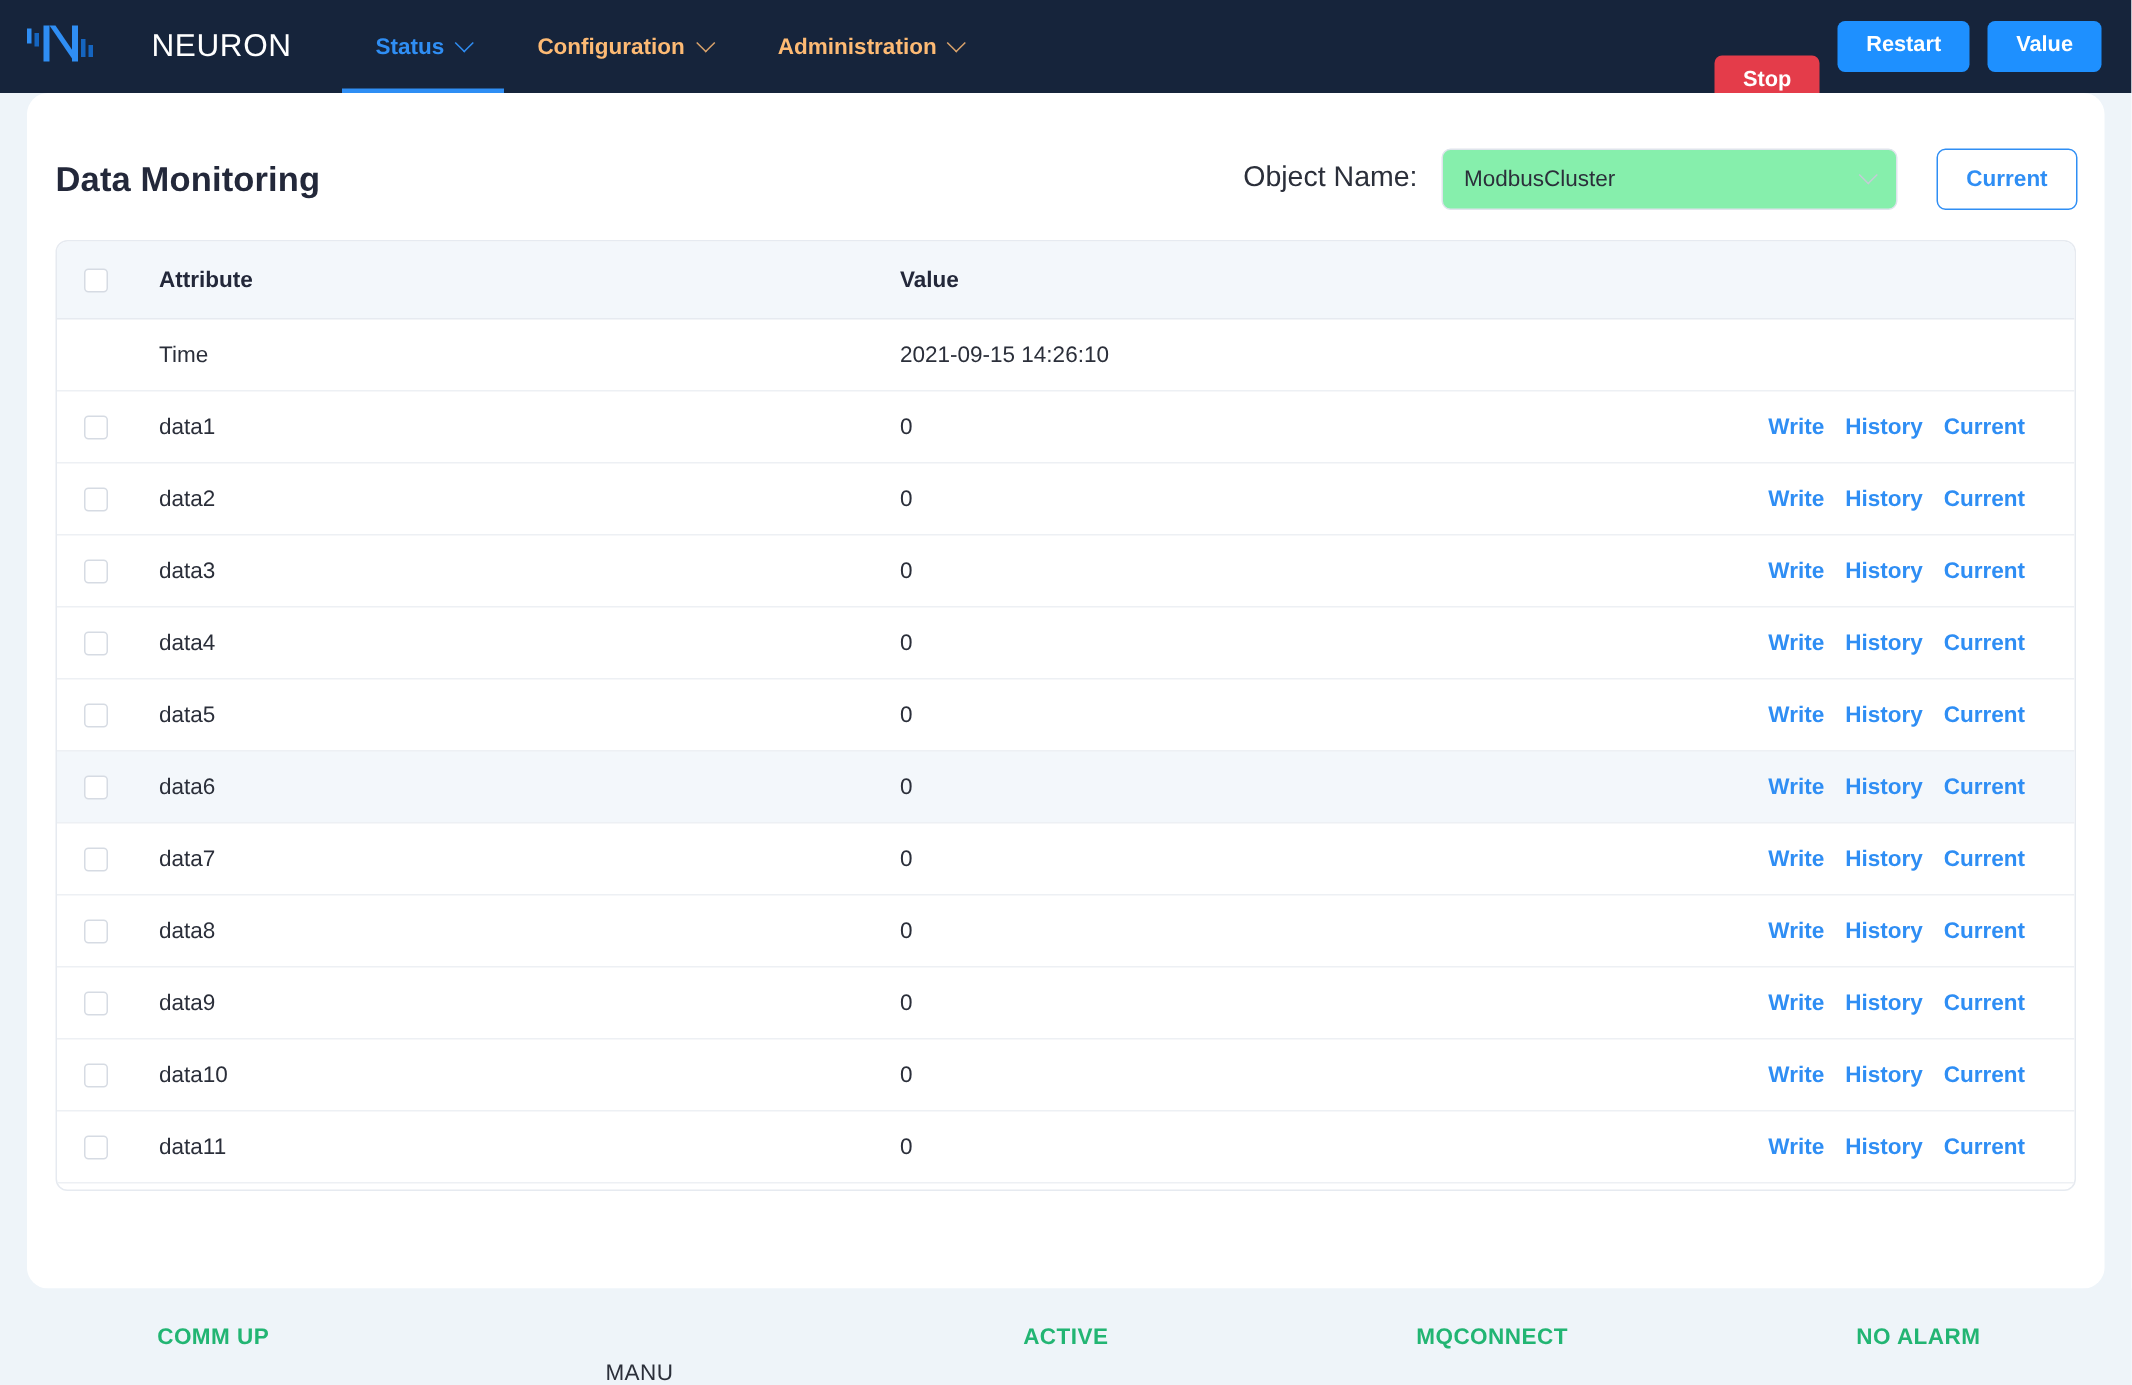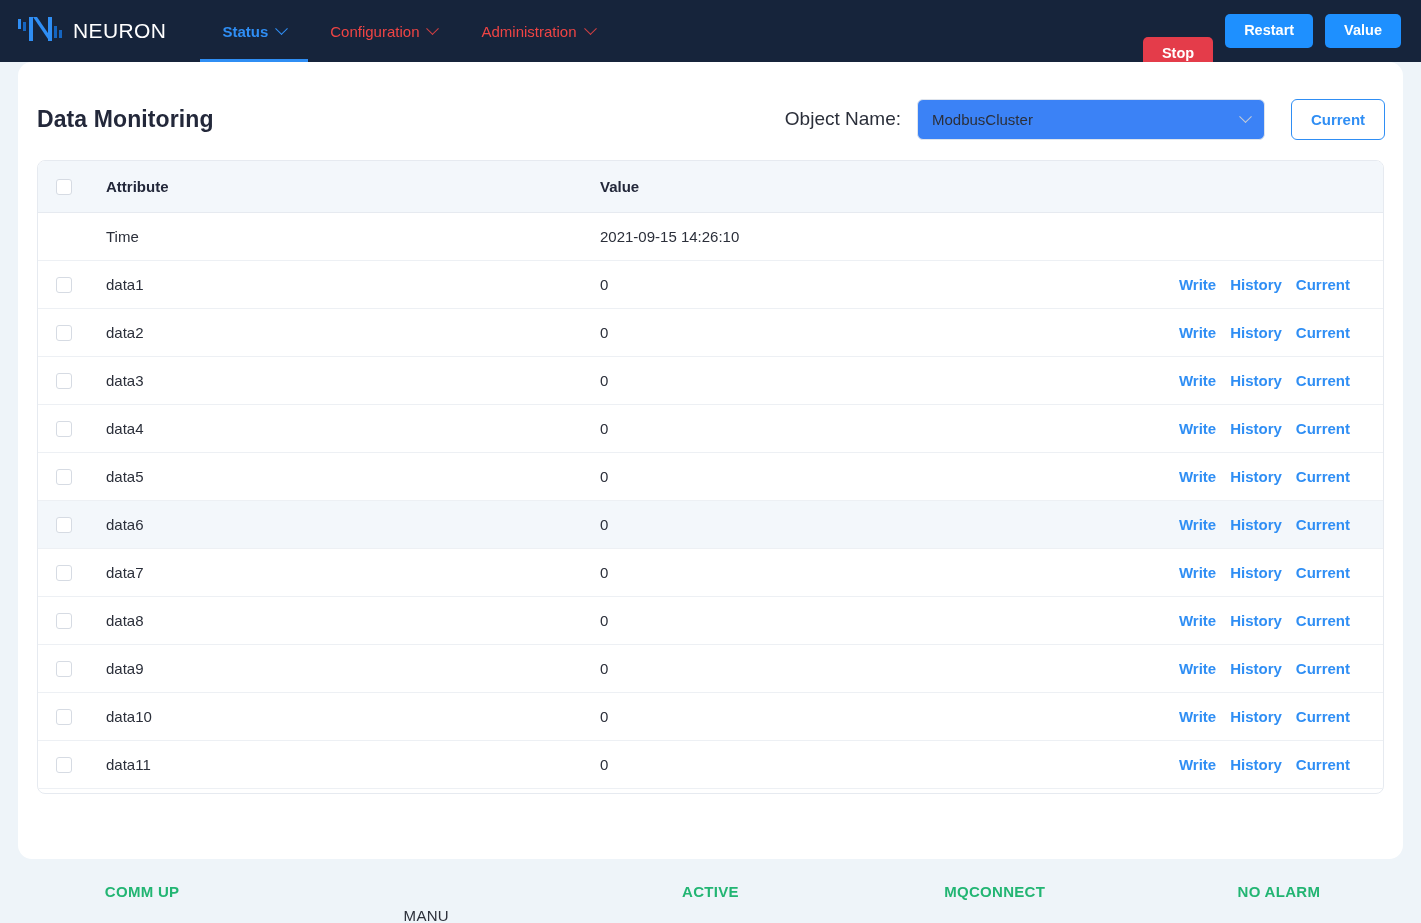--- a/index.html
+++ b/index.html
@@ -34,35 +34,36 @@
     align-items: center;
     gap: 11px;
     padding-right: 34px;
   }
   .brand-logo { display: block; }
   .brand-name {
     color: #ffffff;
     font-size: 21px;
     letter-spacing: 0.4px;
     font-weight: 400;
+    margin-left: 28px;
   }
 
   .nav-items {
     display: flex;
     align-items: stretch;
   }
 
   .nav-item {
     display: flex;
     align-items: center;
     gap: 9px;
     padding: 0 22px;
-    color: #ef4444;
-    font-size: 15px;
-    font-weight: 400;
+    color: #fdba74;
+    font-size: 15px;
+    font-weight: 700;
     cursor: pointer;
     position: relative;
     user-select: none;
   }
   .nav-item.active { color: #2f8ef4; font-weight: 600; }
   .nav-item.active::after {
     content: "";
     position: absolute;
     left: 0; right: 0; bottom: 0;
     height: 3px;
@@ -127,25 +128,25 @@
   .head-spacer { flex: 1; }
 
   .obj-label {
     font-size: 19px;
     color: #2b2f3a;
     margin-right: 16px;
     white-space: nowrap;
   }
 
   .select-box {
-    width: 348px;
+    width: 304px;
     height: 41px;
     border: 1px solid #dfe4ec;
     border-radius: 6px;
-    background: #3b82f6;
+    background: #86efac;
     display: flex;
     align-items: center;
     padding: 0 14px;
     cursor: pointer;
     position: relative;
   }
   .select-value { font-size: 15px; color: #2b2f3a; flex: 1; }
   .select-chev {
     width: 9px; height: 9px;
     border-right: 1.5px solid #c4cbd6;

